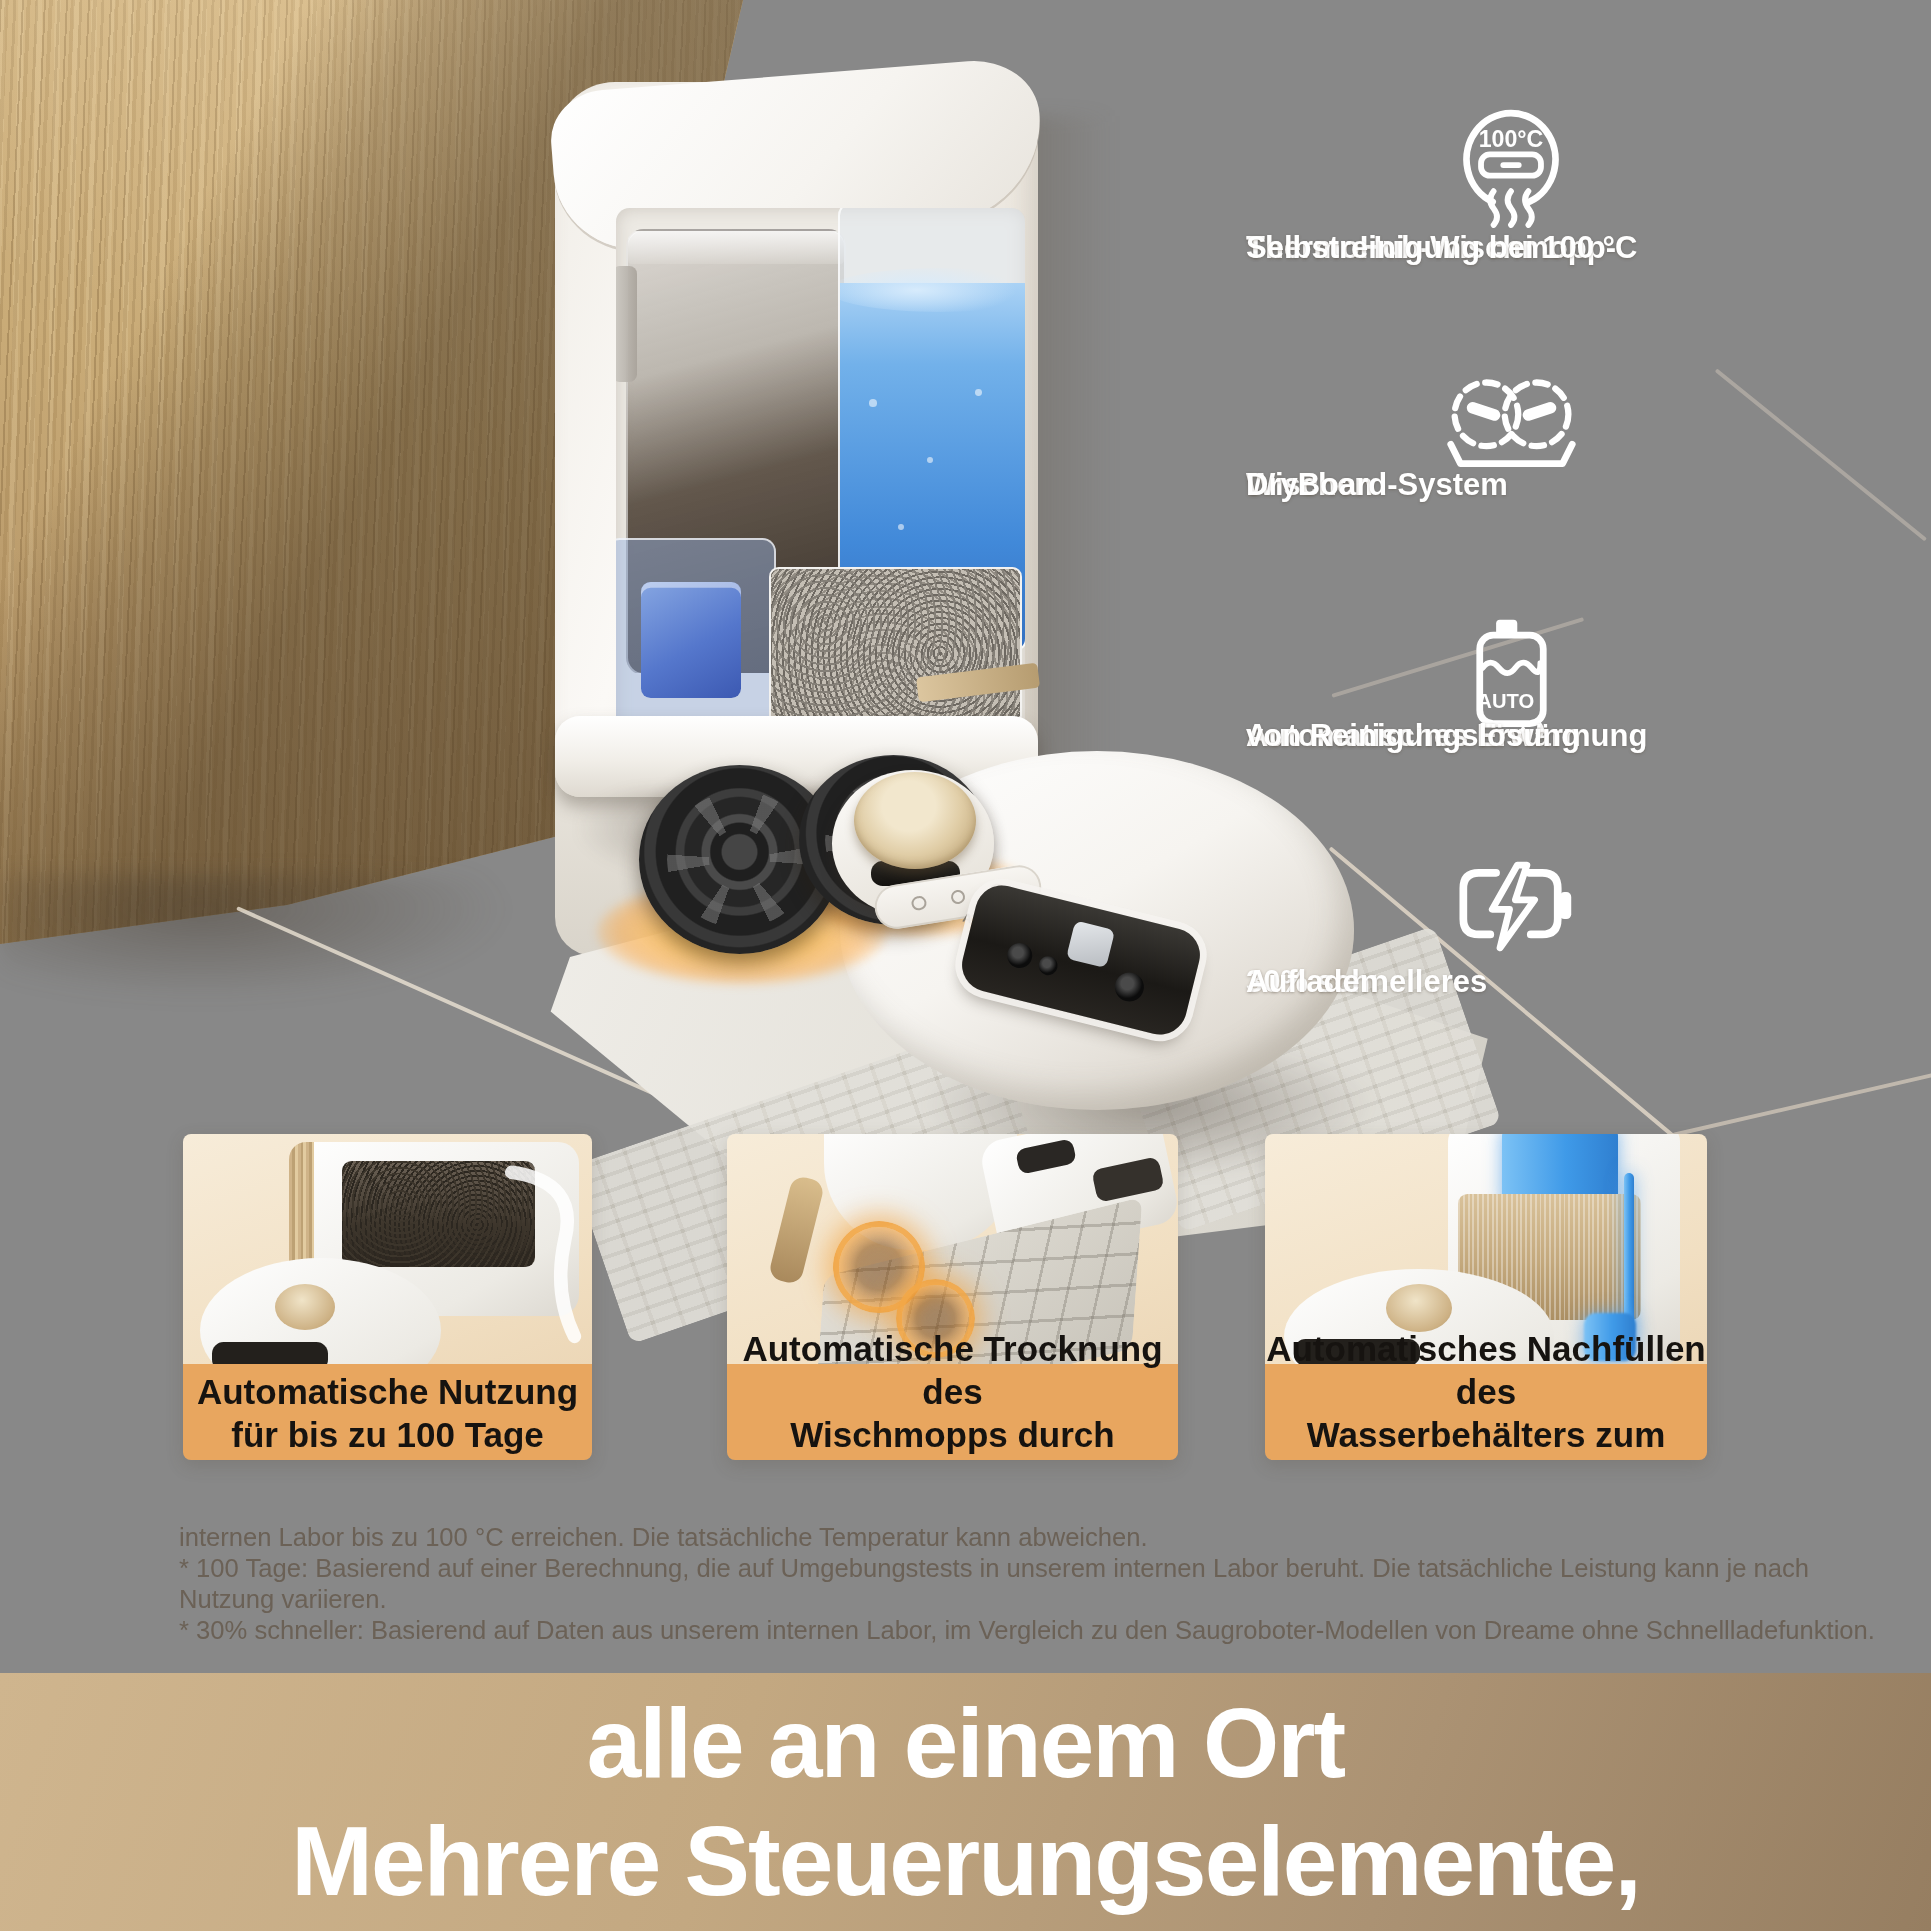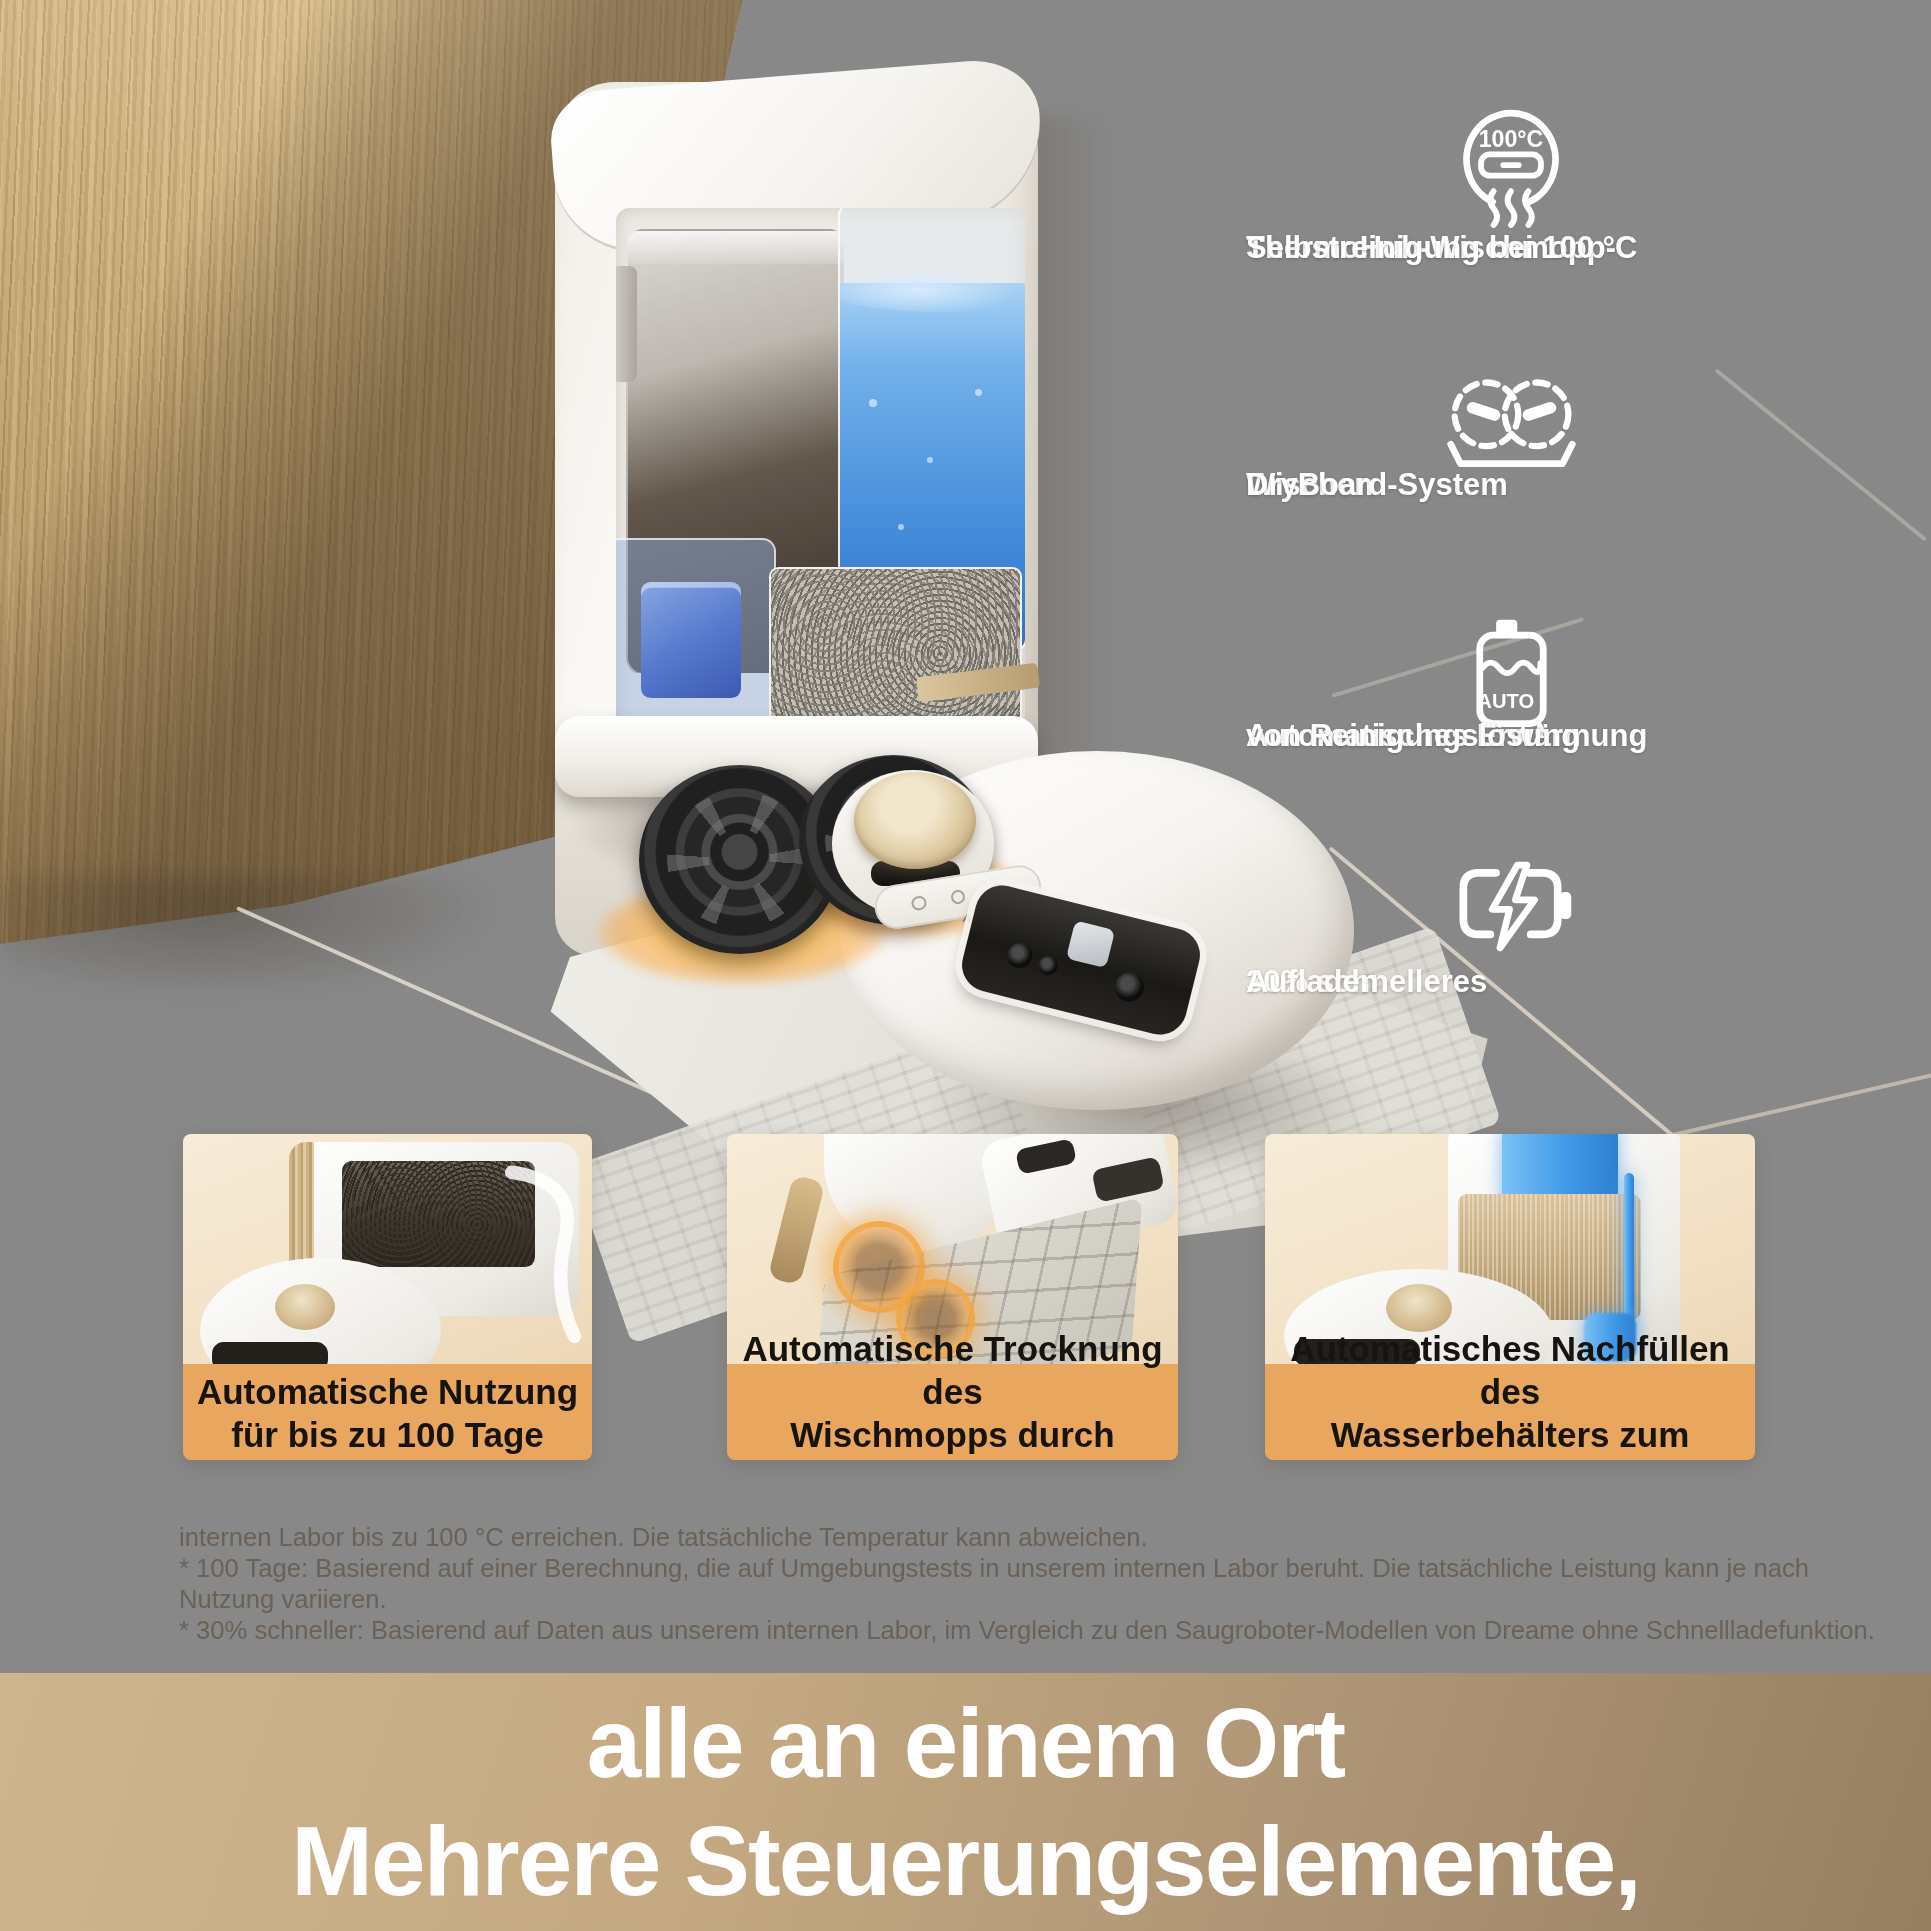--- a/index.html
+++ b/index.html
@@ -322,21 +322,21 @@
       <div class="swirl" style="left:106px;top:87px;width:92px;height:92px;"></div>
       <div class="swirl" style="left:169px;top:145px;width:79px;height:79px;"></div>
       <div style="left:53px;top:43px;width:33px;height:106px;border-radius:13.5px;background:linear-gradient(180deg,#d9bd8c,#a9895c);transform:rotate(14deg);"></div>
     </div>
     <div class="card-caption">
       <div>Automatische Trocknung des</div>
         <div>Wischmopps durch Heißluft</div>
     </div>
   </div>
 
-  <div class="card" style="left:1265px;top:1134px;width:490px;height:326px;">
+  <div class="card" style="left:1265px;top:1134px;width:442px;height:326px;">
     <div class="card-photo">
       <div class="white-part" style="left:183px;top:-9.7px;width:232px;height:241px;border-radius:17.4px;"></div>
       <div class="bluetube" style="left:237px;top:-5.8px;width:116px;height:83px;border-radius:7.7px 7.7px 13.5px 13.5px;"></div>
       <div class="mesh" style="left:193px;top:60px;width:183px;height:126px;"></div>
       <div class="bluetube" style="left:359px;top:39px;width:9.7px;height:164px;border-radius:5.8px;"></div>
       <div class="white-part" style="left:19.3px;top:135px;width:270px;height:135px;border-radius:50%;"></div>
       <div style="left:121px;top:150px;width:66px;height:48px;border-radius:50%;background:radial-gradient(ellipse at 45% 35%, #f0e4c8, #cdb184 70%, #ad9166);"></div>
       <div style="left:29px;top:205px;width:126px;height:27px;border-radius:11.6px;background:#23201c;"></div>
       <div class="bluetube" style="left:319px;top:179px;width:52px;height:48px;border-radius:11.6px;filter:blur(1px);"></div>
     </div>

